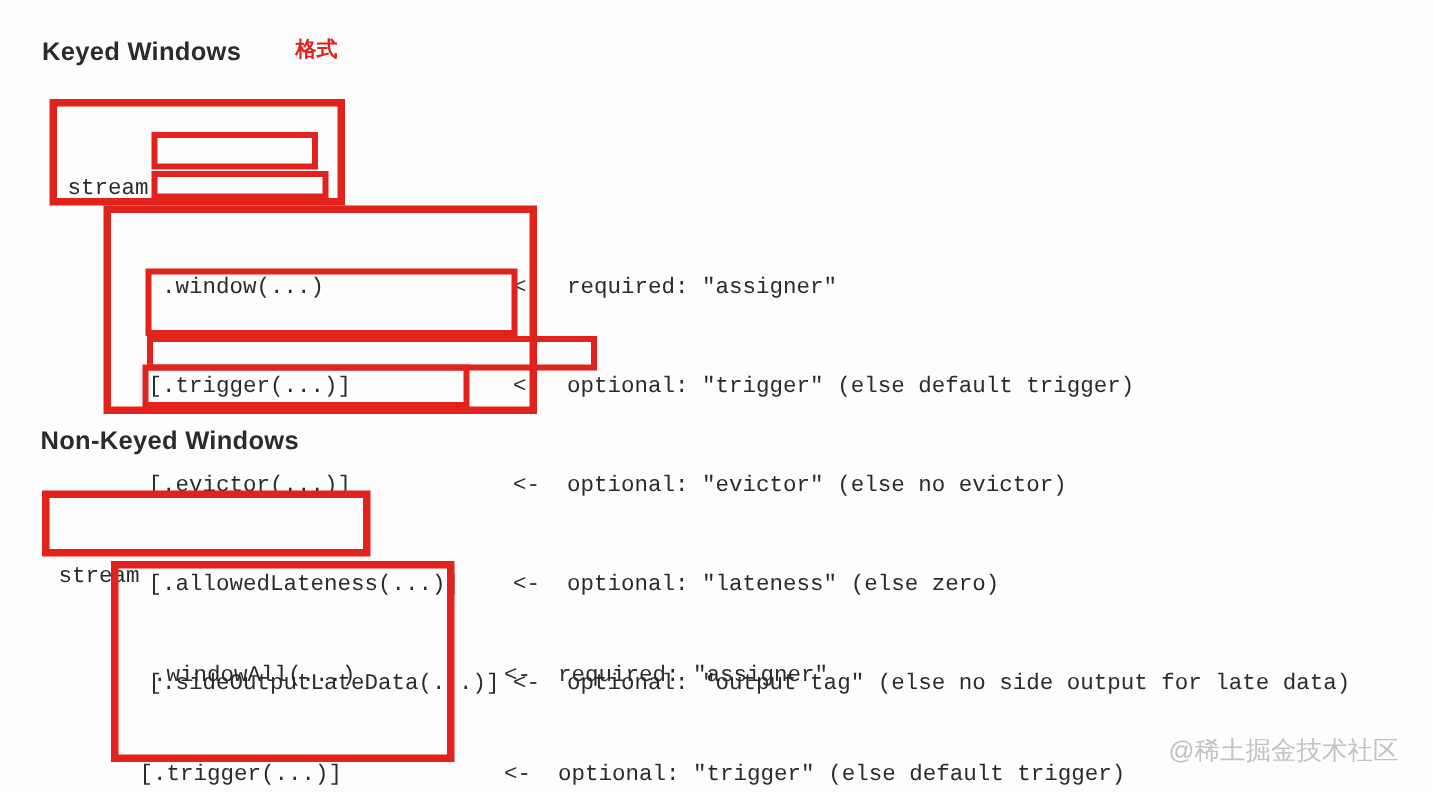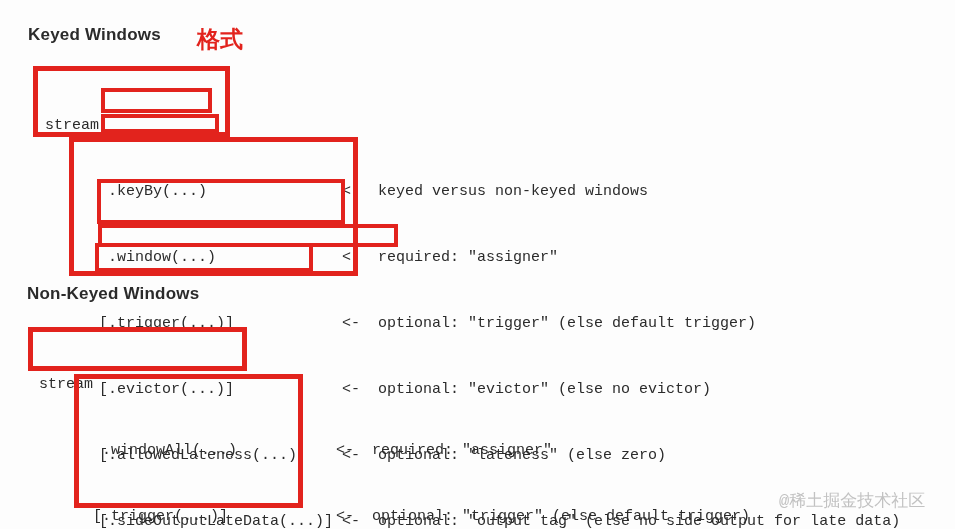--- a/index.html
+++ b/index.html
@@ -20,21 +20,21 @@
     color: #2b2b2b;
     letter-spacing: 0.2px;
     white-space: nowrap;
   }
   .fmt-label {
     position: absolute;
     left: 197px;
     top: 24px;
     font-family: "Liberation Sans", sans-serif;
     font-weight: bold;
-    font-size: 23px;
+    font-size: 14px;
     color: var(--red, #e2231d);
     white-space: nowrap;
   }
   .code {
     position: absolute;
     font-family: "DejaVu Sans Mono", monospace;
     font-size: 15px;
     line-height: 22px;
     color: #2b2b2b;
     white-space: pre;
@@ -44,38 +44,37 @@
     position: absolute;
     border: 4px solid var(--red, #e2231d);
     background: transparent;
     pointer-events: none;
   }
   .rbox.thick { border-width: 5px; }
   .watermark {
     position: absolute;
     left: 779px;
     top: 489px;
-    font-family: Liberation Mono, monospace;
+    font-family: Liberation Sans, sans-serif;
     font-size: 17px;
     color: #c2c2c2;
     white-space: nowrap;
   }
 </style>
 </head>
 <body>
 
 <div class="canvas" style="background: rgb(253, 253, 253);">
 
   <div class="sec-title" style="left:28px; top:25px;">Keyed Windows</div>
 
   <div class="fmt-label">格式</div>
 
   <div class="code" style="left:45px; top:71px;">
     <div class="line">stream</div>
-    <div class="line">       .keyBy(...)               &lt;-  keyed versus non-keyed windows</div>
     <div class="line">       .window(...)              &lt;-  required: "assigner"</div>
     <div class="line">      [.trigger(...)]            &lt;-  optional: "trigger" (else default trigger)</div>
     <div class="line">      [.evictor(...)]            &lt;-  optional: "evictor" (else no evictor)</div>
     <div class="line">      [.allowedLateness(...)]    &lt;-  optional: "lateness" (else zero)</div>
     <div class="line">      [.sideOutputLateData(...)] &lt;-  optional: "output tag" (else no side output for late data)</div>
     
     
   </div>
 
   <div class="sec-title" style="left:27px; top:284px;text-align:center;">Non-Keyed Windows</div>

